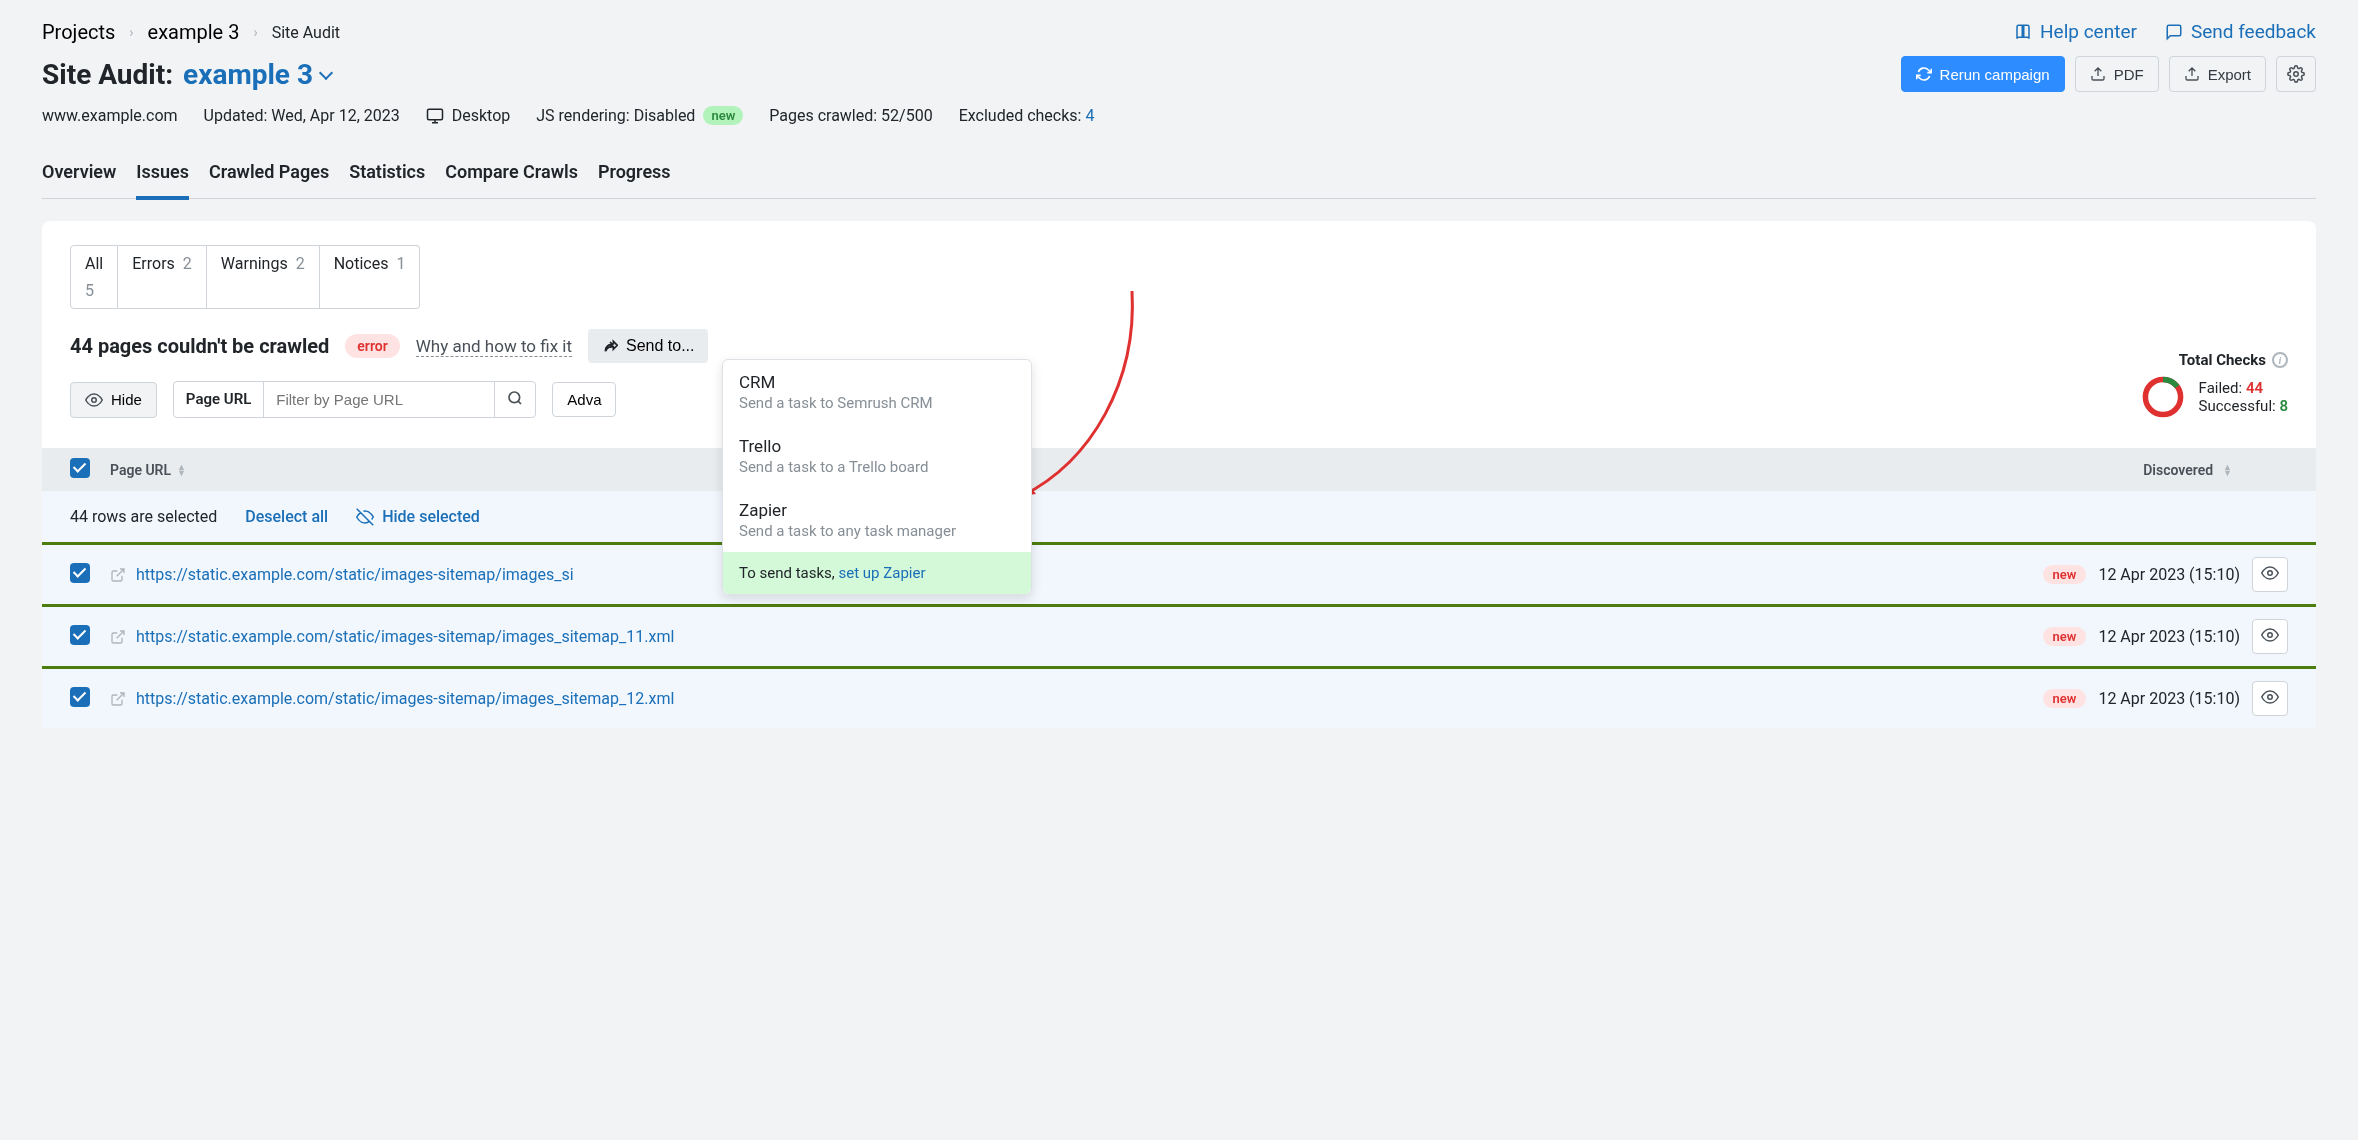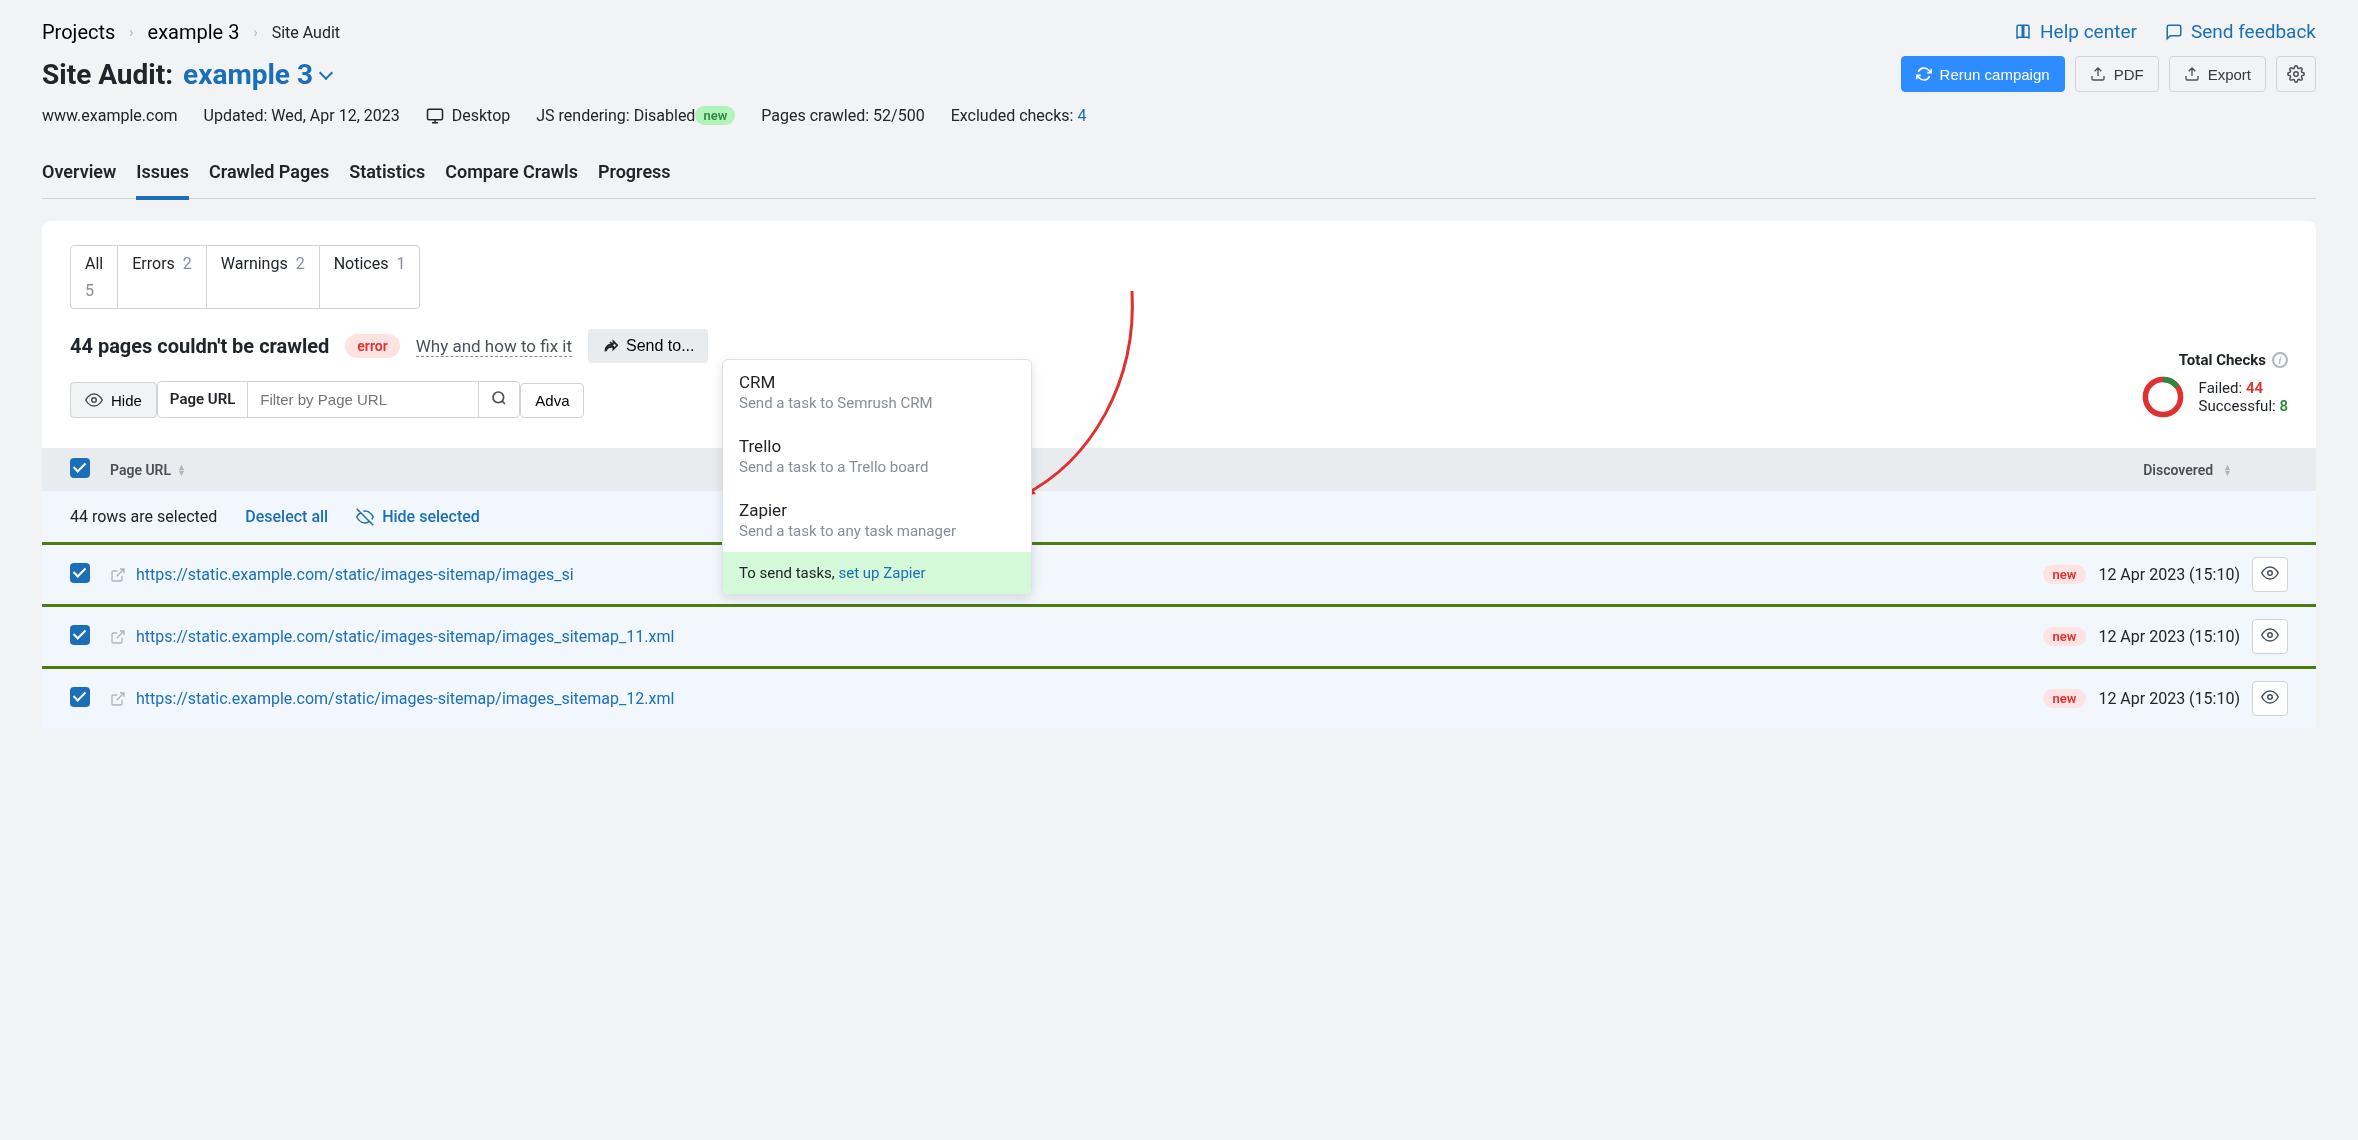--- a/index.html
+++ b/index.html
@@ -37,21 +37,21 @@
 .issue-title { font-size: 20px; font-weight: 700; }
 .badge-err { background: #ffe3e3; color: #e03131; padding: 4px 12px; border-radius: 14px; font-size: 14px; font-weight: 600; }
 .fix-link { color: #495057; font-size: 17px; border-bottom: 1px dashed #868e96; cursor: pointer; }
 .sendto-btn { background: #e9ecef; border: none; border-radius: 4px; padding: 8px 14px; font-size: 16px; display: flex; align-items: center; gap: 8px; cursor: pointer; }
 .dropdown { position: absolute; top: 138px; left: 680px; width: 310px; background: #fff; border: 1px solid #dee2e6; border-radius: 6px; box-shadow: 0 4px 12px rgba(0,0,0,0.12); z-index: 10; }
 .dd-item { padding: 12px 16px; cursor: pointer; }
 .dd-item .dd-title { font-size: 17px; color: #212529; margin-bottom: 2px; }
 .dd-item .dd-sub { font-size: 15px; color: #868e96; }
 .dd-footer { background: #d3f9d8; padding: 12px 16px; font-size: 15px; border-radius: 0 0 6px 6px; }
 .dd-footer a { color: #1a6fb8; cursor: pointer; }
-.tool-row { display: flex; align-items: flex-end; margin: 0 0 20px 28px; }
+.tool-row { display: flex; align-items: center; gap: 16px; margin: 0 0 20px 28px; }
 .hide-btn { border: 1px solid #ced4da; background: #f1f3f5; border-radius: 4px; padding: 8px 14px; display: flex; align-items: center; gap: 8px; cursor: pointer; font-size: 15px; }
 .filter-box { display: flex; border: 1px solid #ced4da; border-radius: 4px; overflow: hidden; }
 .filter-box .lbl { padding: 8px 12px; border-right: 1px solid #ced4da; font-size: 15px; font-weight: 600; }
 .filter-box input { border: none; padding: 8px 12px; font-size: 15px; width: 230px; outline: none; }
 .filter-box .srch { border-left: 1px solid #ced4da; padding: 8px 12px; cursor: pointer; color: #495057; }
 .adv-btn { border: 1px solid #ced4da; background: #fff; border-radius: 4px; padding: 8px 14px; font-size: 15px; cursor: pointer; }
 .right-stats { position: absolute; right: 28px; top: 130px; text-align: right; }
 .right-stats .lbl { font-size: 15px; font-weight: 700; display: flex; align-items: center; gap: 6px; justify-content: flex-end; margin-bottom: 6px; }
 .right-stats .info-i { width: 16px; height: 16px; border: 2px solid #adb5bd; border-radius: 50%; display: inline-flex; align-items: center; justify-content: center; font-size: 10px; color: #adb5bd; font-family: serif; font-style: italic; }
 .donut-wrap { display: flex; align-items: center; gap: 14px; }
@@ -147,21 +147,21 @@
     <span>www.example.com</span>
     <span>Updated: Wed, Apr 12, 2023</span>
     <span style="display:flex;align-items:center;gap:8px">
       <svg width="18" height="18" viewBox="0 0 24 24" fill="none" stroke="#212529" stroke-width="2">
           <rect x="2" y="3" width="20" height="14" rx="2"></rect>
           <line x1="8" y1="21" x2="16" y2="21"></line>
           <line x1="12" y1="17" x2="12" y2="21"></line>
         </svg>
       <span>Desktop</span>
     </span>
-    <span style="display:flex;align-items:flex-end;">
+    <span style="display:flex;align-items:flex-end;gap:8px">
       <span>JS rendering: Disabled</span>
       <span class="pill-green">new</span>
     </span>
     <span>Pages crawled: 52/500</span>
     <span>
       <span>Excluded checks:</span>
       <span class="link-n">4</span>
     </span>
   </div>
 

